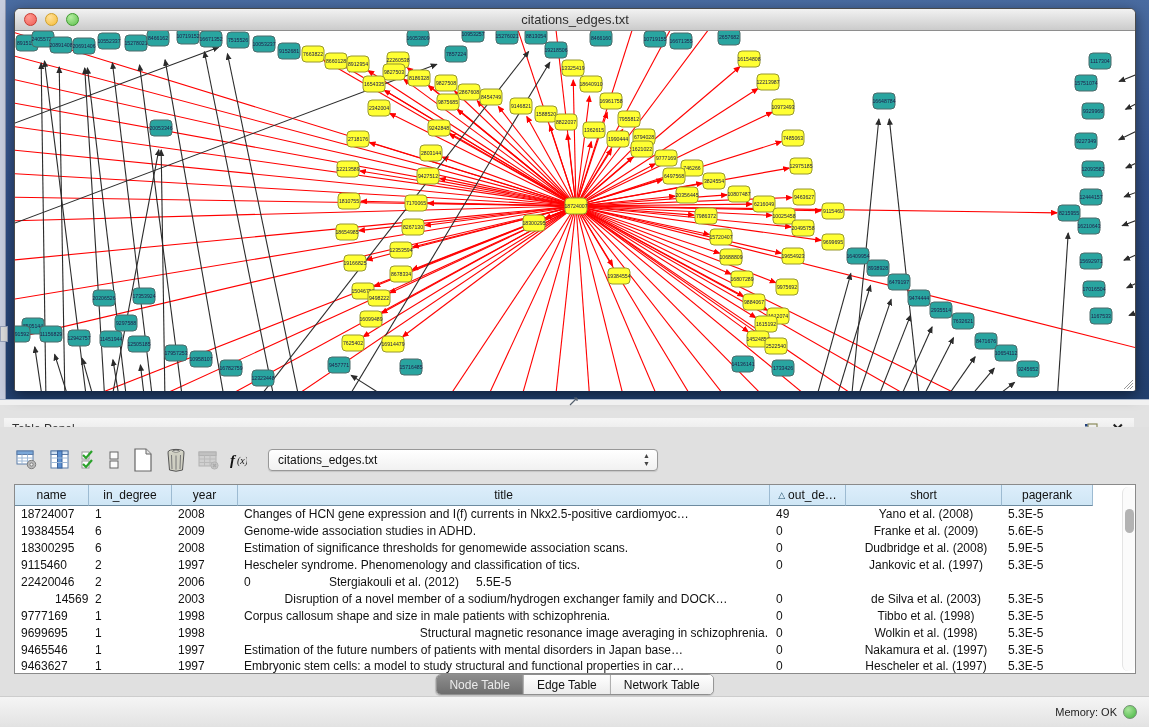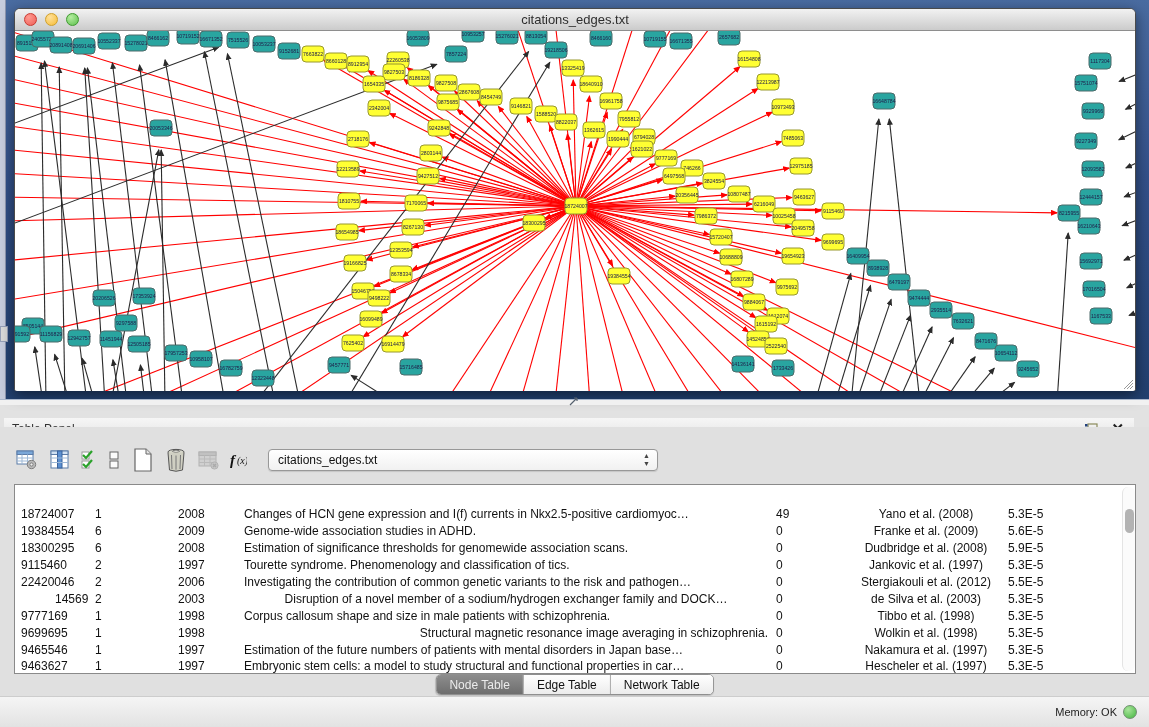--- a/index.html
+++ b/index.html
@@ -877,20 +877,44 @@
     <div class="dropdown">
       <span>citations_edges.txt</span>
       <span class="stepper">
           <span>▲</span>
           <span>▼</span>
         </span>
     </div>
   </div>
 
   <div class="table-wrap">
+    <div class="thead" id="thead">
+        <div class="th" style="width: 74px;">
+          <span>name</span>
+        </div>
+        <div class="th" style="width: 83px;">
+          <span>in_degree</span>
+        </div>
+        <div class="th" style="width: 66px;">
+          <span>year</span>
+        </div>
+        <div class="th" style="width: 532px;">
+          <span>title</span>
+        </div>
+        <div class="th" style="width: 76px;">
+          <span class="sort-tri">△</span>
+          <span>out_de…</span>
+        </div>
+        <div class="th" style="width: 156px;">
+          <span>short</span>
+        </div>
+        <div class="th" style="width: 91px;">
+          <span>pagerank</span>
+        </div>
+      </div>
     <div class="tbody" id="tbody">
         <div class="tr">
           <div class="td" style="width: 74px; text-align: left;">18724007</div>
           <div class="td" style="width: 83px; text-align: left;">1</div>
           <div class="td" style="width: 66px; text-align: left;">2008</div>
           <div class="td" style="width: 532px; text-align: left;">Changes of HCN gene expression and I(f) currents in Nkx2.5-positive cardiomyoc…</div>
           <div class="td" style="width: 76px; text-align: left;">49</div>
           <div class="td" style="width: 156px; text-align: center;">Yano et al. (2008)</div>
           <div class="td" style="width: 91px; text-align: left;">5.3E-5</div>
         </div>
@@ -909,30 +933,29 @@
           <div class="td" style="width: 66px; text-align: left;">2008</div>
           <div class="td" style="width: 532px; text-align: left;">Estimation of significance thresholds for genomewide association scans.</div>
           <div class="td" style="width: 76px; text-align: left;">0</div>
           <div class="td" style="width: 156px; text-align: center;">Dudbridge et al. (2008)</div>
           <div class="td" style="width: 91px; text-align: left;">5.9E-5</div>
         </div>
         <div class="tr">
           <div class="td" style="width: 74px; text-align: left;">9115460</div>
           <div class="td" style="width: 83px; text-align: left;">2</div>
           <div class="td" style="width: 66px; text-align: left;">1997</div>
-          <div class="td" style="width: 532px; text-align: left;">Tourette syndrome. Phenomenology and classification of tics.</div>
+          <div class="td" style="width: 532px; text-align: left;">Hescheler syndrome. Phenomenology and classification of tics.</div>
           <div class="td" style="width: 76px; text-align: left;">0</div>
           <div class="td" style="width: 156px; text-align: center;">Jankovic et al. (1997)</div>
           <div class="td" style="width: 91px; text-align: left;">5.3E-5</div>
         </div>
         <div class="tr">
           <div class="td" style="width: 74px; text-align: left;">22420046</div>
           <div class="td" style="width: 83px; text-align: left;">2</div>
           <div class="td" style="width: 66px; text-align: left;">2006</div>
-          <div class="td" style="width: 532px; text-align: left;">Investigating the contribution of common genetic variants to the risk and pathogen…</div>
           <div class="td" style="width: 76px; text-align: left;">0</div>
           <div class="td" style="width: 156px; text-align: center;">Stergiakouli et al. (2012)</div>
           <div class="td" style="width: 91px; text-align: left;">5.5E-5</div>
         </div>
         <div class="tr">
           <div class="td" style="width: 74px; text-align: left; padding-left: 40px;">14569117</div>
           <div class="td" style="width: 83px; text-align: left;">2</div>
           <div class="td" style="width: 66px; text-align: left;">2003</div>
           <div class="td" style="width: 532px; text-align: center;">Disruption of a novel member of a sodium/hydrogen exchanger family and DOCK…</div>
           <div class="td" style="width: 76px; text-align: left;">0</div>

